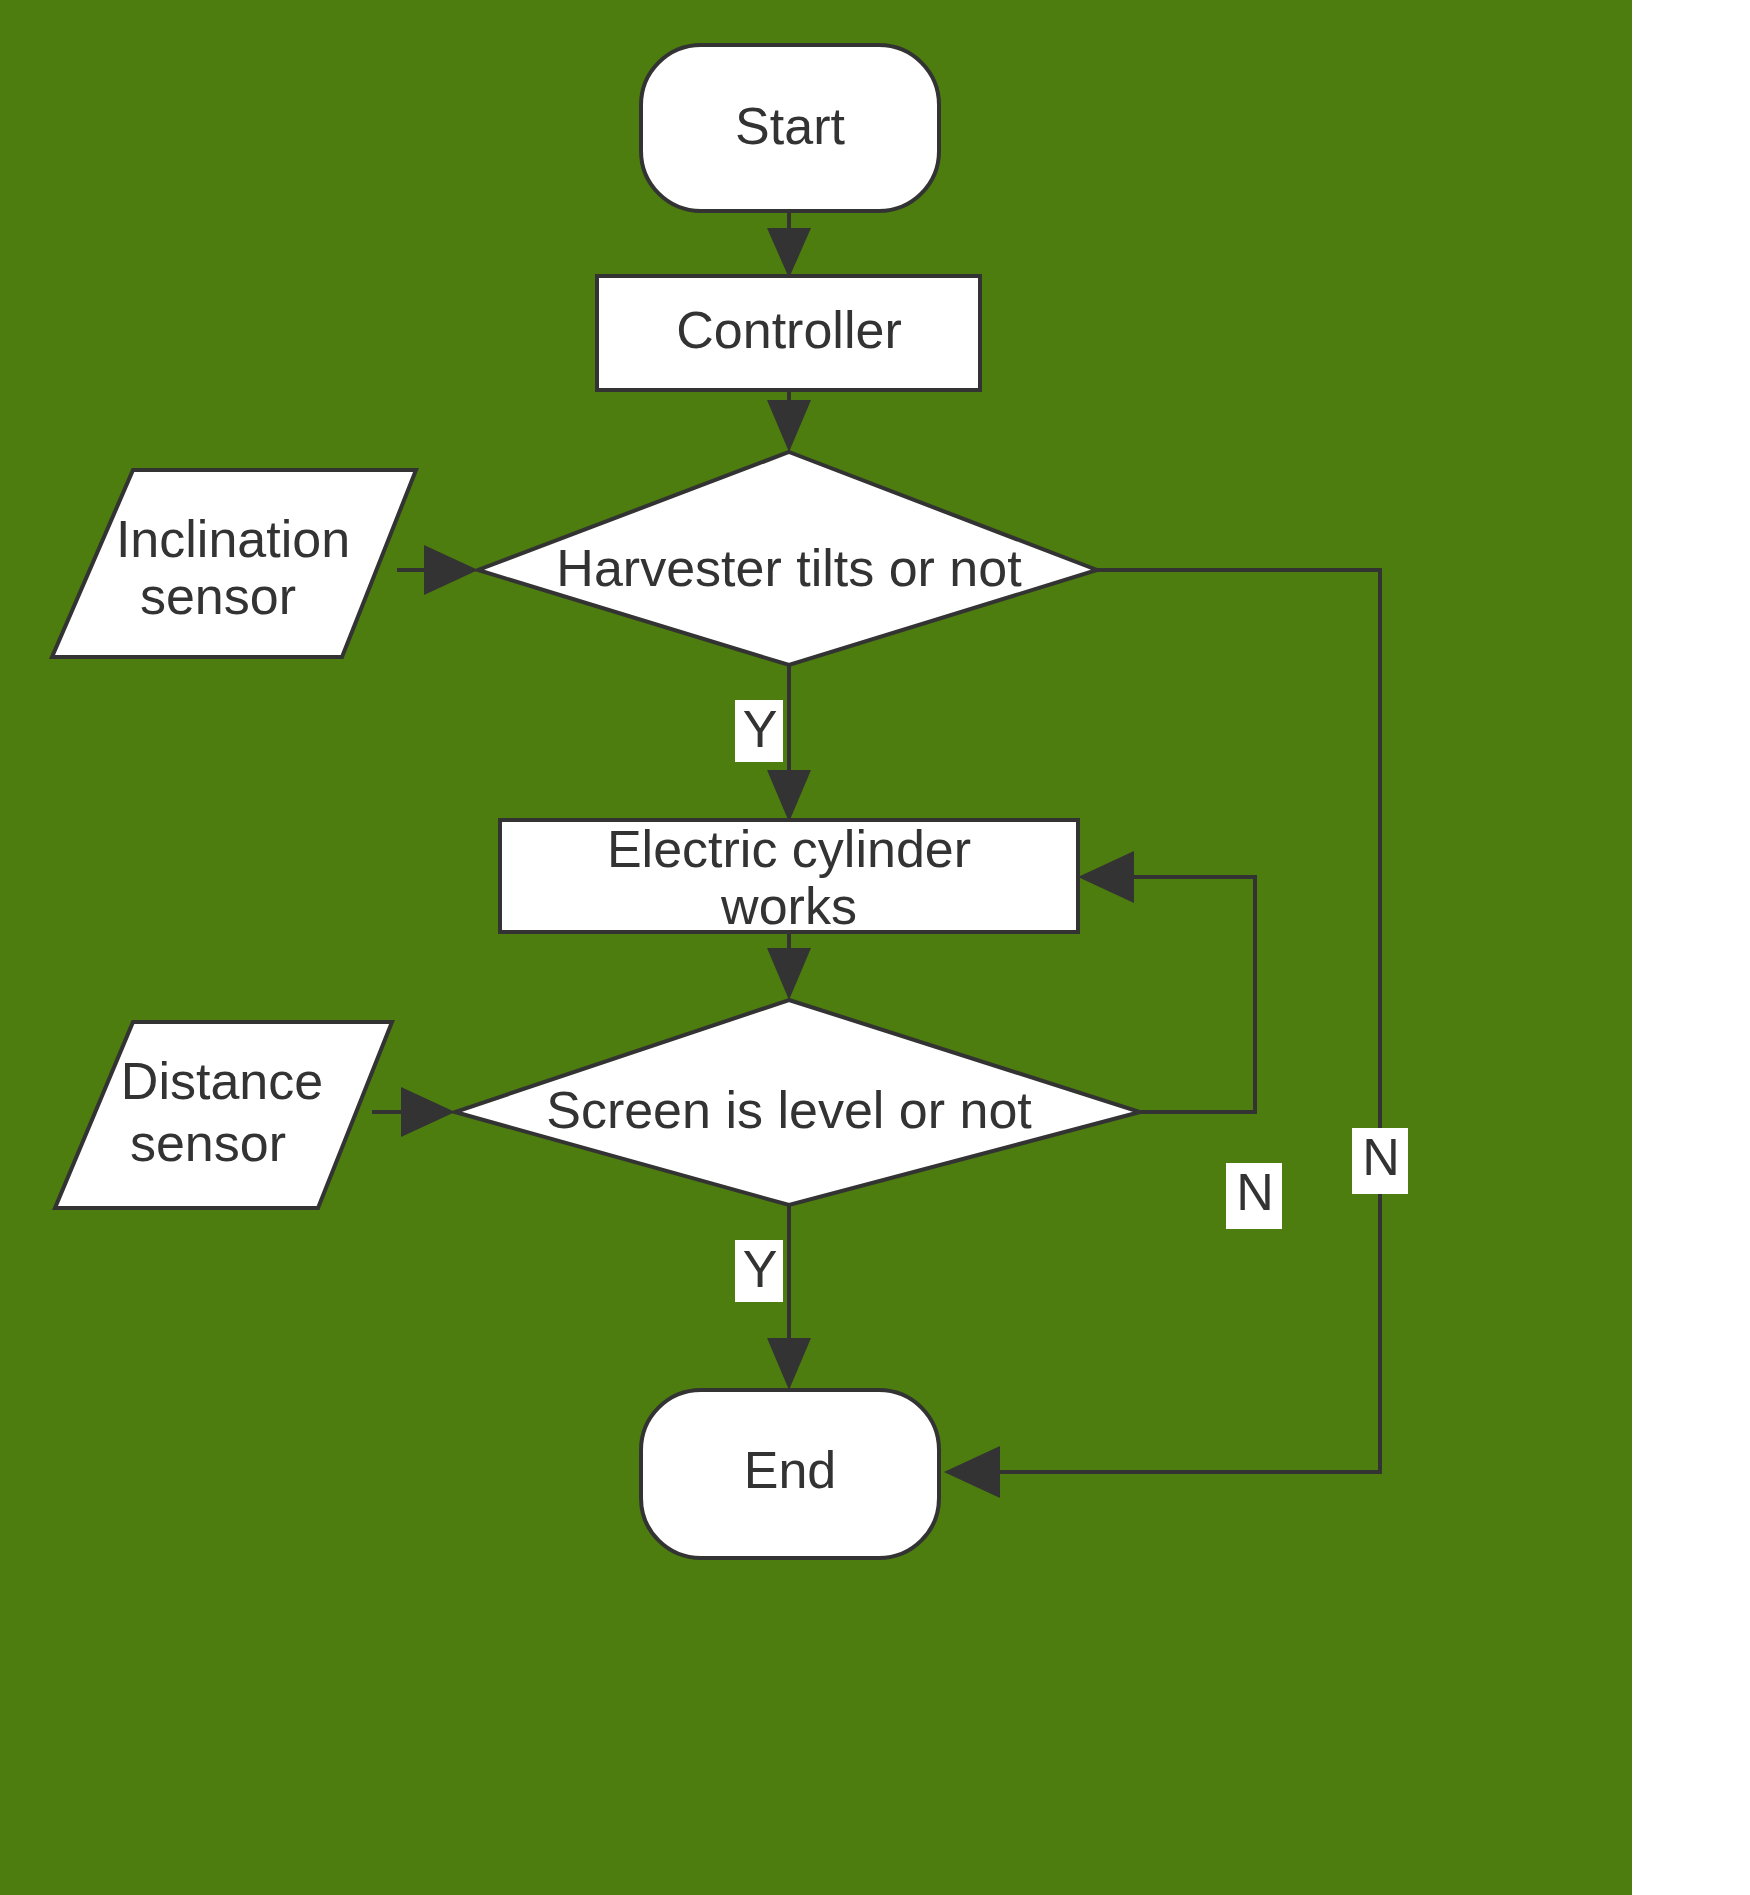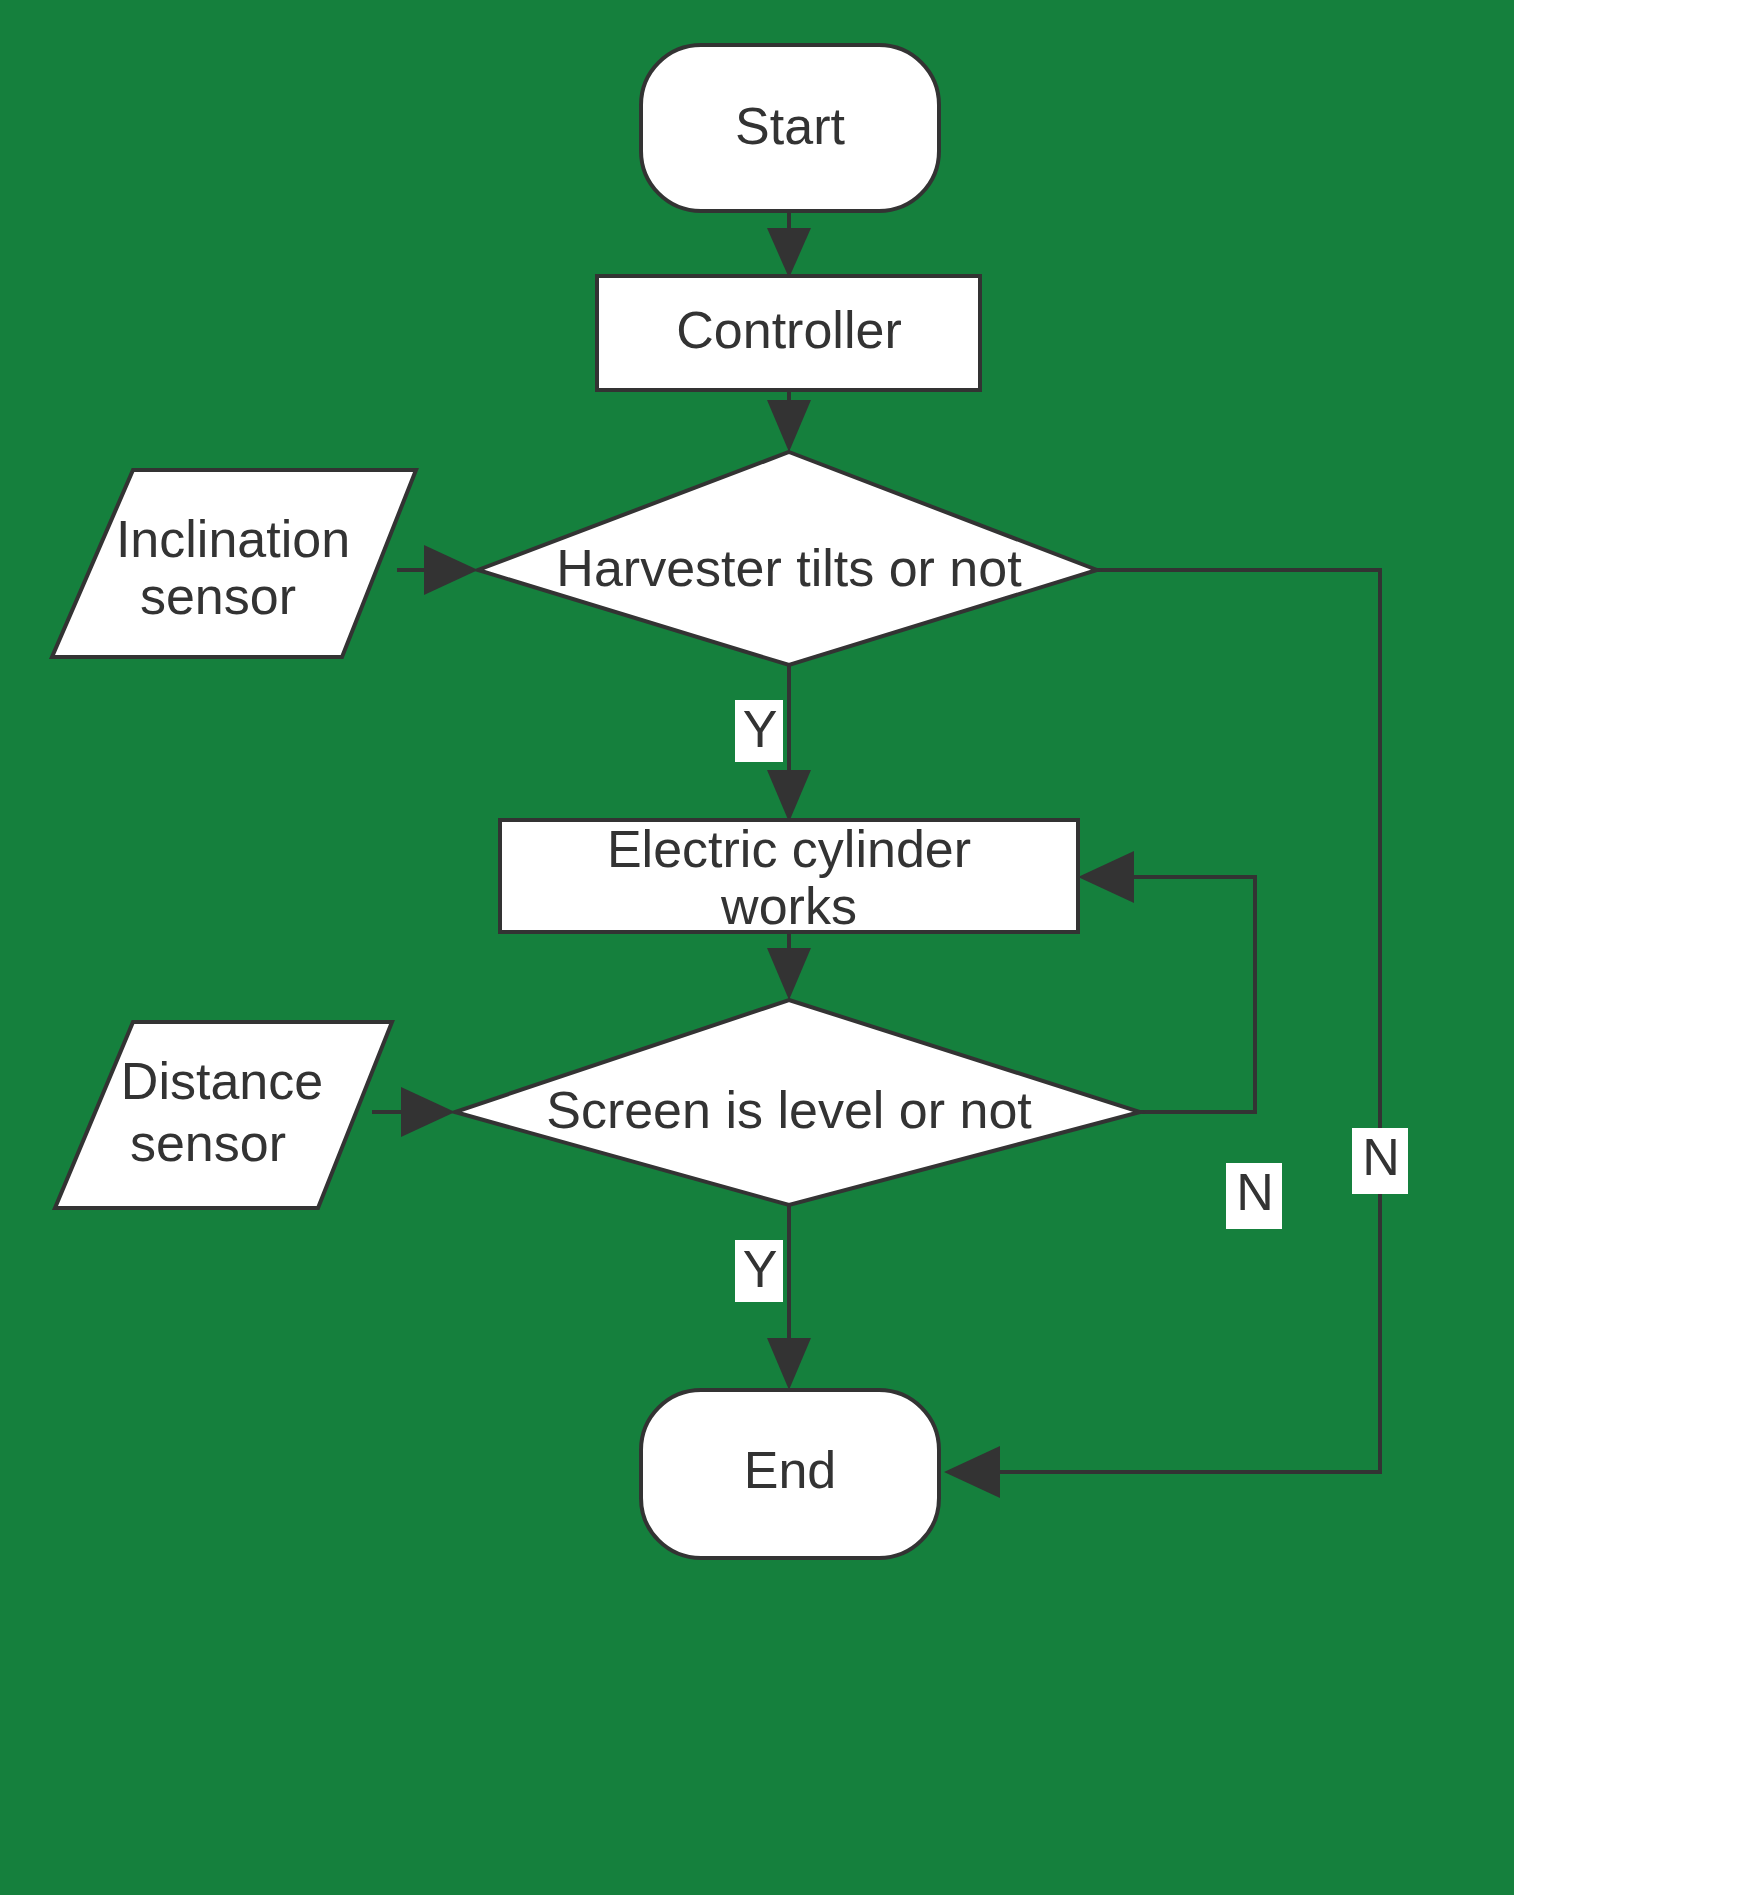--- a/index.html
+++ b/index.html
@@ -9,23 +9,23 @@
     background: #ffffff;
   }
   body {
     width: 1750px;
     height: 1895px;
     font-family: "Liberation Sans", sans-serif;
     overflow: hidden;
   }
   #flowchart-root {
     position: relative;
-    width: 1514px;
+    width: 1632px;
     height: 1895px;
-    background: #15803d;
+    background: #4d7c0f;
   }
   svg#flow-svg {
     position: absolute;
     left: 0;
     top: 0;
     width: 1750px;
     height: 1895px;
     display: block;
   }
   .shape-stroke {

